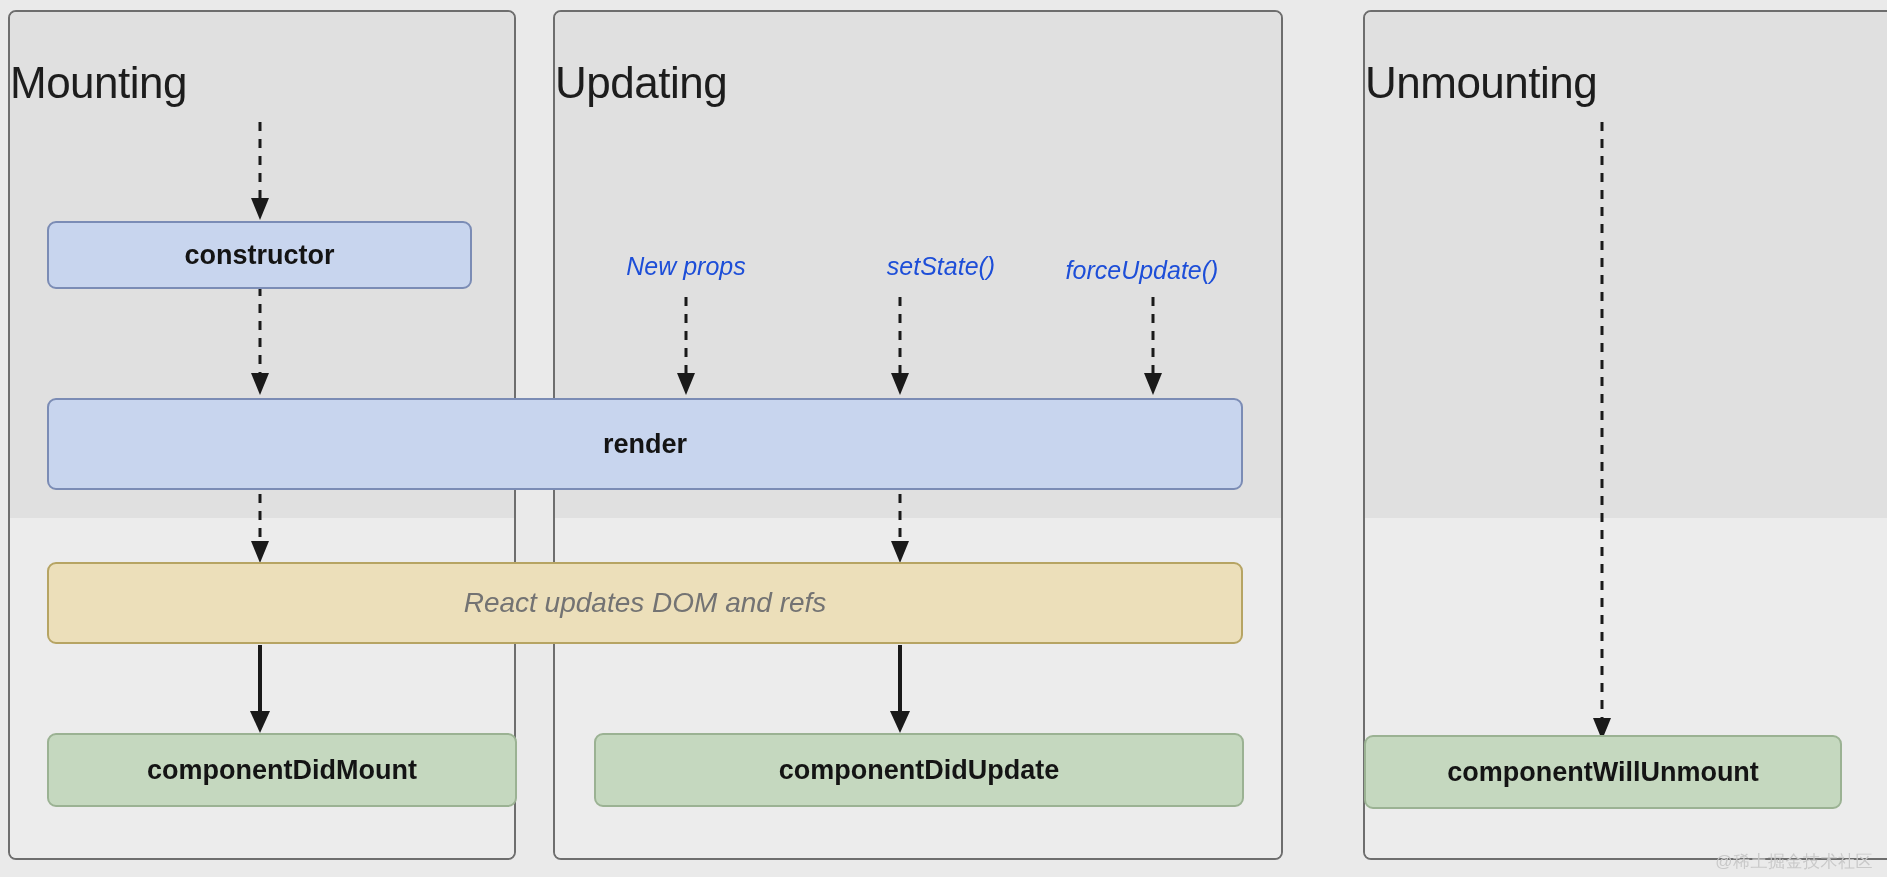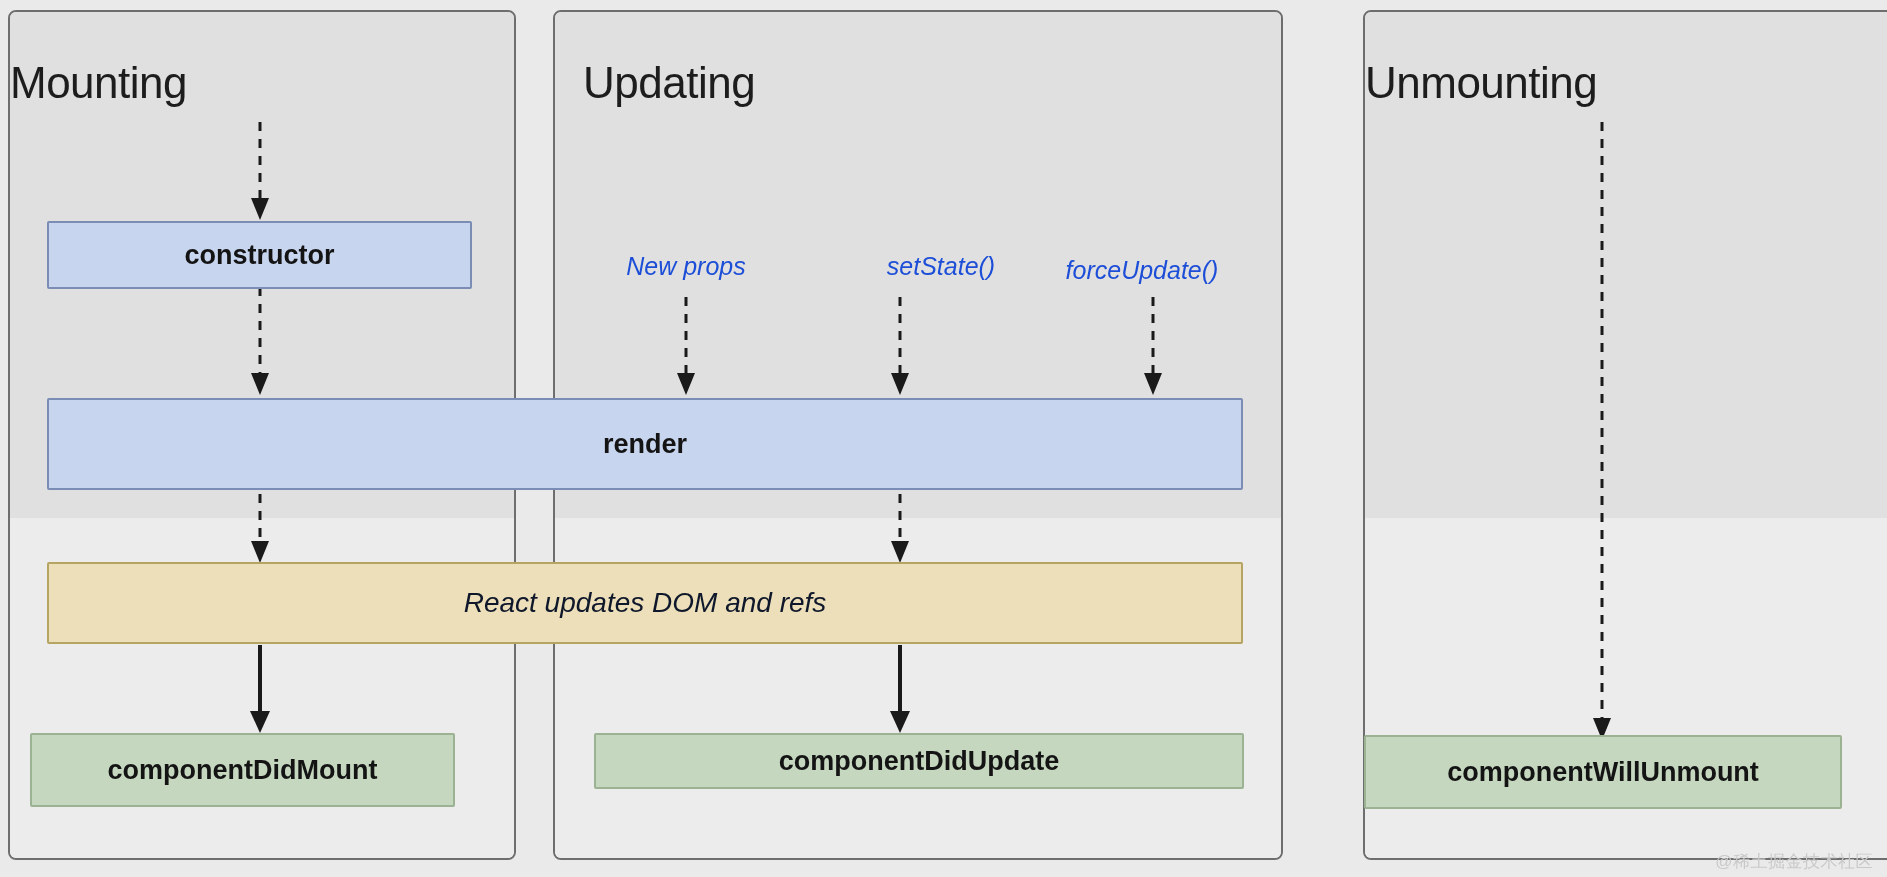--- a/index.html
+++ b/index.html
@@ -50,21 +50,21 @@
     color: #1d1d1d;
     font-weight: 400;
     letter-spacing: -0.5px;
     white-space: nowrap;
   }
 
   
   .node {
     position: absolute;
     box-sizing: border-box;
-    border-radius: 2px;
+    border-radius: 9px;
     display: flex;
     align-items: center;
     justify-content: center;
     text-align: center;
     white-space: nowrap;
   }
   .node-blue {
     background: #c8d5ee;
     border: 2px solid #7b8cb5;
     color: #141414;
@@ -74,21 +74,21 @@
   .node-green {
     background: #c5d8bf;
     border: 2px solid #9bb293;
     color: #141414;
     font-weight: bold;
     font-size: 27px;
   }
   .node-yellow {
     background: #ecdfba;
     border: 2px solid #b6a463;
-    color: #0f172a;
+    color: #737373;
     font-style: italic;
     font-weight: 400;
     font-size: 28px;
   }
 
   
   .trigger-label {
     position: absolute;
     text-align: center;
     font-size: 25px;
@@ -123,21 +123,21 @@
 
   <div class="panel" style="left:8px; top:10px; width:508px; height:850px;">
     <div class="panel-top" style="height:508px;"></div>
     <div class="panel-bottom" style="height:340px;"></div>
     <div class="panel-title" style="top:46px;">Mounting</div>
   </div>
 
   <div class="panel" style="left:553px; top:10px; width:730px; height:850px;">
     <div class="panel-top" style="height:508px;"></div>
     <div class="panel-bottom" style="height:340px;"></div>
-    <div class="panel-title" style="top:46px;margin-left:28px;">Updating</div>
+    <div class="panel-title" style="top:46px;">Updating</div>
   </div>
 
   <div class="panel" style="left:1363px; top:10px; width:552px; height:850px;">
     <div class="panel-top" style="height:508px;"></div>
     <div class="panel-bottom" style="height:340px;"></div>
     <div class="panel-title" style="top:46px;">Unmounting</div>
   </div>
 
   <div class="trigger-label" style="left:686px; top:252px;">New props</div>
   <div class="trigger-label" style="left:900px; top:252px;margin-left:41px;">setState()</div>
@@ -192,21 +192,21 @@
     <line x1="12" y1="0" x2="12" y2="70" stroke="#1a1a1a" stroke-width="4"></line>
     <polygon points="2,66 22,66 12,88" fill="#1a1a1a"></polygon>
   </svg>
 
   <div class="node node-blue" style="left:47px; top:221px; width:425px; height:68px;">constructor</div>
 
   <div class="node node-blue" style="left:47px; top:398px; width:1196px; height:92px;">render</div>
 
   <div class="node node-yellow" style="left:47px; top:562px; width:1196px; height:82px;">React updates DOM and refs</div>
 
-  <div class="node node-green" style="left:30px; top:733px; width:425px; height:74px;">componentDidMount</div>
-
-  <div class="node node-green" style="left:594px; top:733px; width:650px; height:56px;">componentDidUpdate</div>
+  <div class="node node-green" style="left:47px; top:733px; width:470px; height:74px;">componentDidMount</div>
+
+  <div class="node node-green" style="left:594px; top:733px; width:650px; height:74px;">componentDidUpdate</div>
 
   <div class="node node-green" style="left:1364px; top:735px; width:478px; height:74px;">componentWillUnmount</div>
 
   <div class="watermark">@稀土掘金技术社区</div>
 
 </div>
 
 </body></html>

